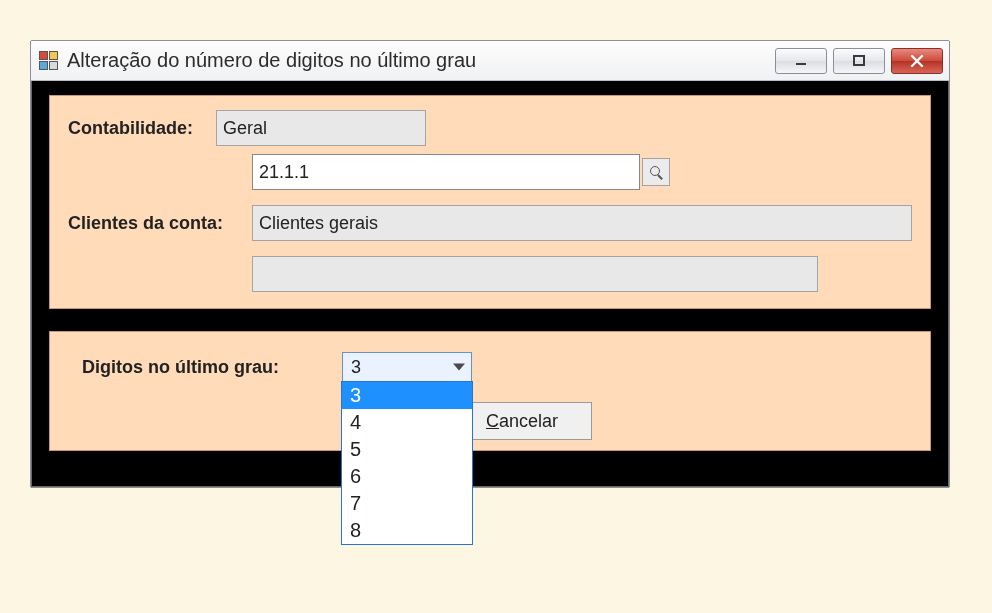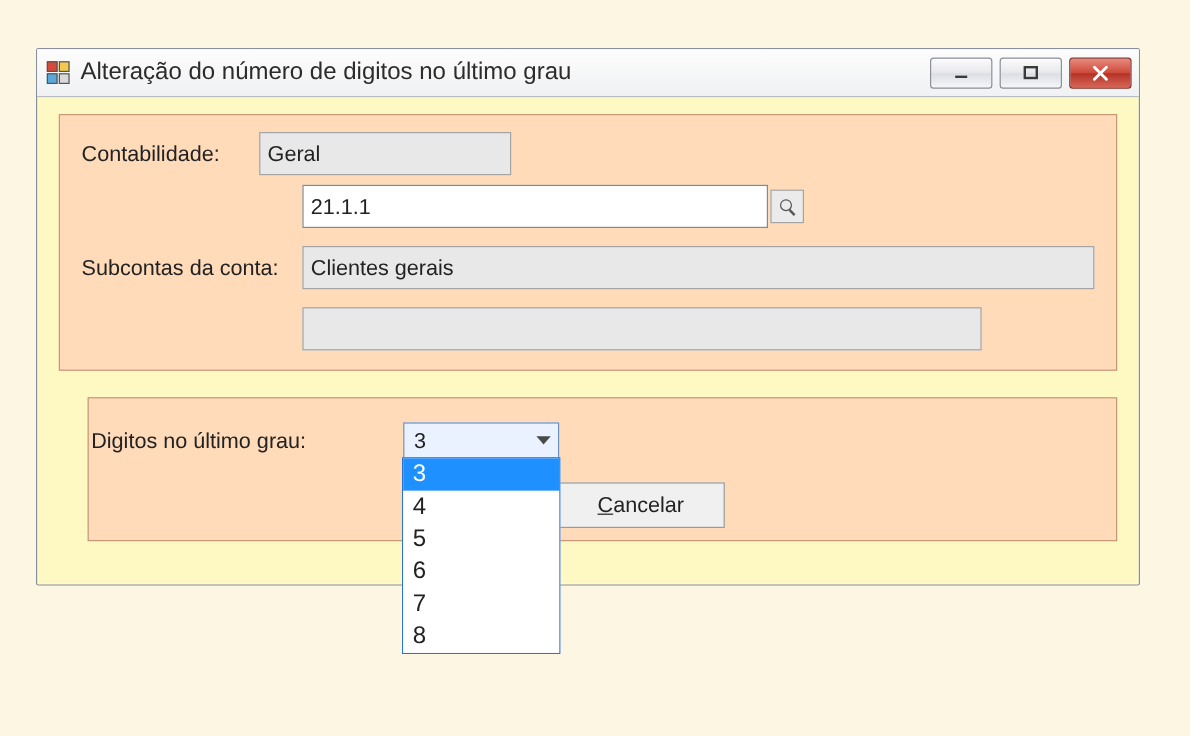--- a/index.html
+++ b/index.html
@@ -17,21 +17,21 @@
     position: relative;
     width: 992px;
     height: 613px;
   }
   .window {
     position: absolute;
     left: 30px;
     top: 40px;
     width: 920px;
     height: 448px;
-    background: #fef9c3;
+    background: #000000;
     border: 1px solid #8a8f9c;
     border-radius: 2px;
     box-shadow: 0 0 0 1px rgba(255,255,255,0.4) inset;
   }
   .titlebar {
     height: 40px;
     background: linear-gradient(#fdfdfd, #f0f1f3);
     border-bottom: 1px solid #b9bdc6;
     display: flex;
     align-items: center;
@@ -91,33 +91,32 @@
     padding: 14px 18px 18px 18px;
   }
   .group {
     border: 1px solid #c79877;
     background: #ffdbba;
     padding: 14px 18px 16px 18px;
     margin-bottom: 22px;
     position: relative;
   }
   .group.g2 {
-    padding: 18px 18px 26px 2px;
+    padding: 18px 18px 26px 32px;
     height: 120px; 
-    margin-left: 24px;
   }
   .row {
     display: flex;
     align-items: center;
     margin-bottom: 8px;
   }
   .row:last-child { margin-bottom: 0; }
   .label-col {
     width: 208px;
-    font-weight: 400;
+    font-weight: 700;
     font-size: 18px;
     color: #222;
   }
   .label-col.wider { width: 260px; }
   .field {
     height: 28px;
     border: 1px solid #888;
     background: #fff;
     padding: 17px 6px;
     font-size: 18px;
@@ -274,21 +273,21 @@
     </div>
 
     <div class="client">
 
       <div class="group">
         <div class="row">
           <div class="label-col" style="width:148px;">Contabilidade:</div>
           <div class="field readonly geral">Geral</div>
         </div>
         <div class="row">
-          <div class="label-col" style="width:224px;">Subcontas da conta:</div>
+          <div class="label-col" style="width:224px;">Clientes da conta:</div>
           <div style="display:flex; flex-direction:column; gap:15px;justify-content:center;">
             <div style="display:flex; align-items:center;">
               <div class="field subconta-input">21.1.1</div>
               <div class="lookup-btn">
                 <span class="mag"></span>
               </div>
             </div>
             <div class="field readonly desc-field">Clientes gerais</div>
             <div class="field readonly secondary-desc"></div>
           </div>

